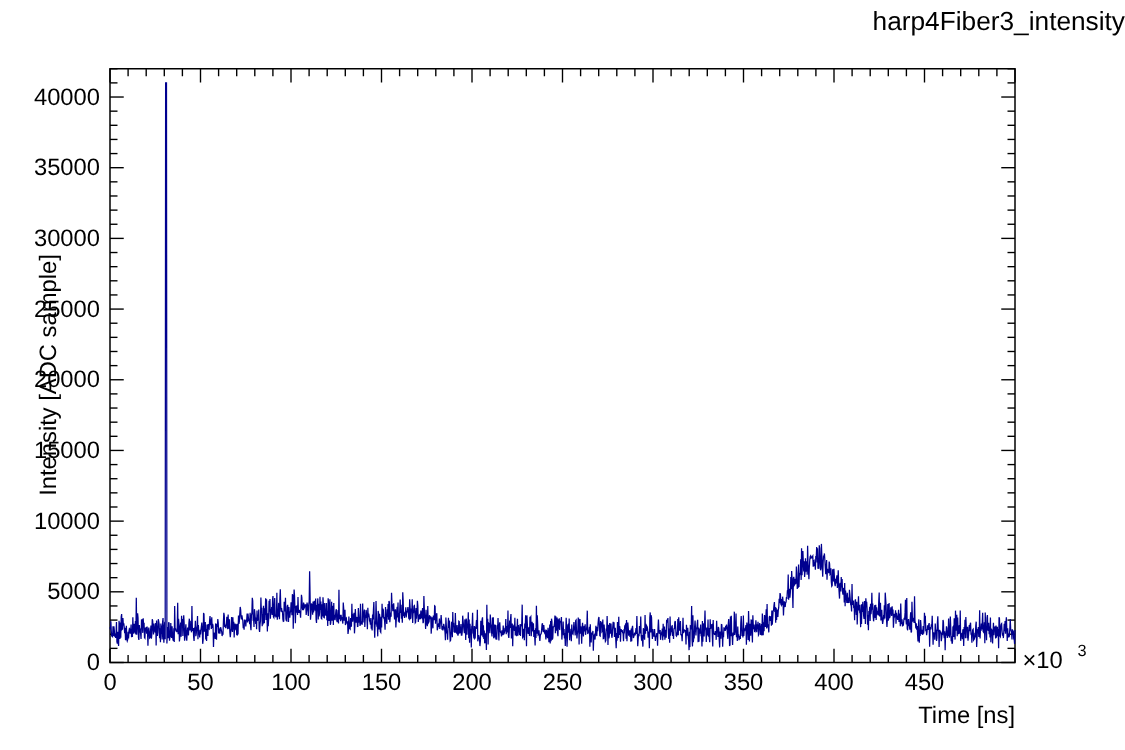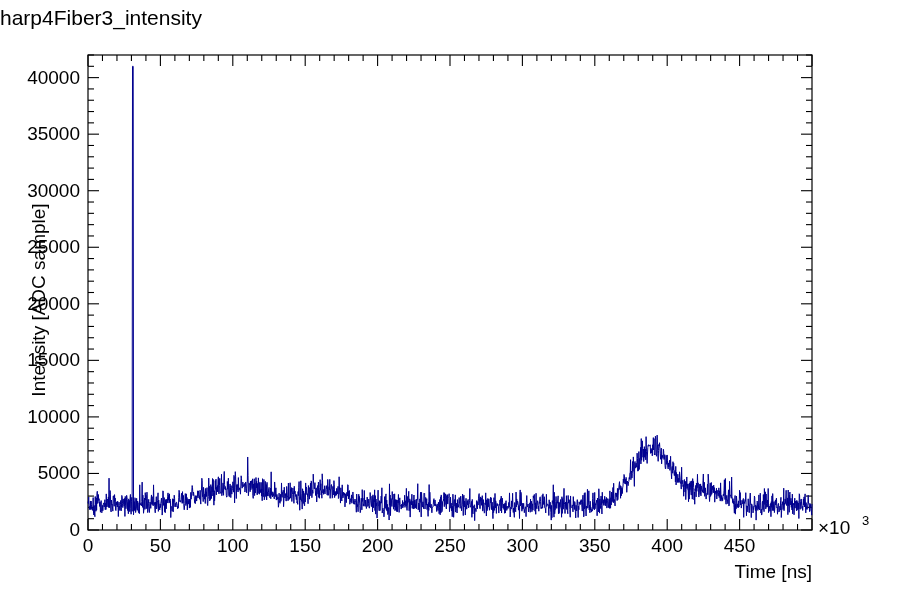--- a/index.html
+++ b/index.html
@@ -18,21 +18,21 @@
     position: relative;
     width: 900px;
     height: 600px;
     background: #ffffff;
   }
   #plot-title {
     position: absolute;
     left: 0;
     top: 6px;
     width: 900px;
-    text-align: left;
+    text-align: right;
     font-size: 21px;
     color: #000000;
     font-family: "Liberation Sans", sans-serif;
     letter-spacing: 0px;
   }
   #chart-svg {
     position: absolute;
     left: 0;
     top: 0;
   }

